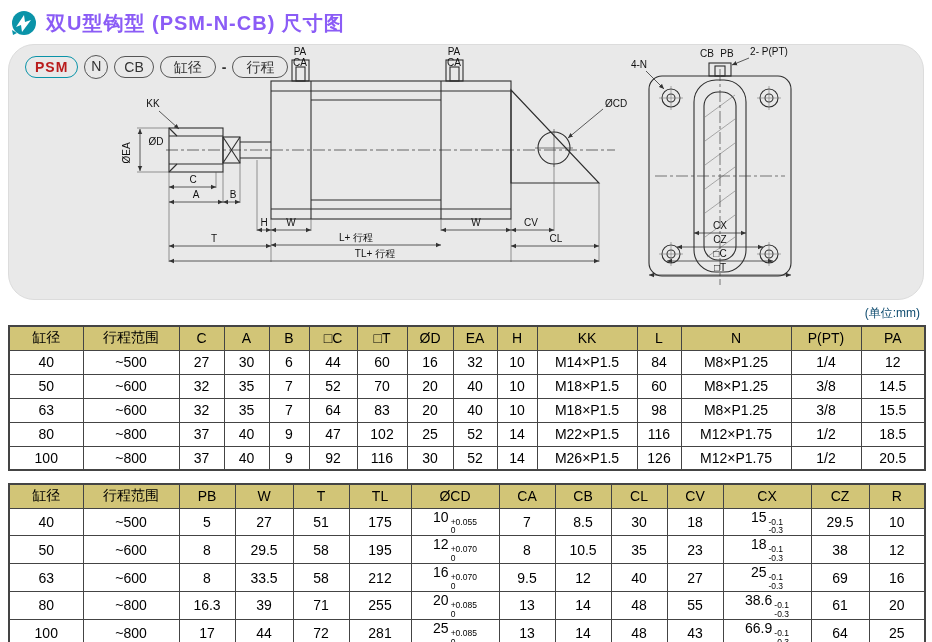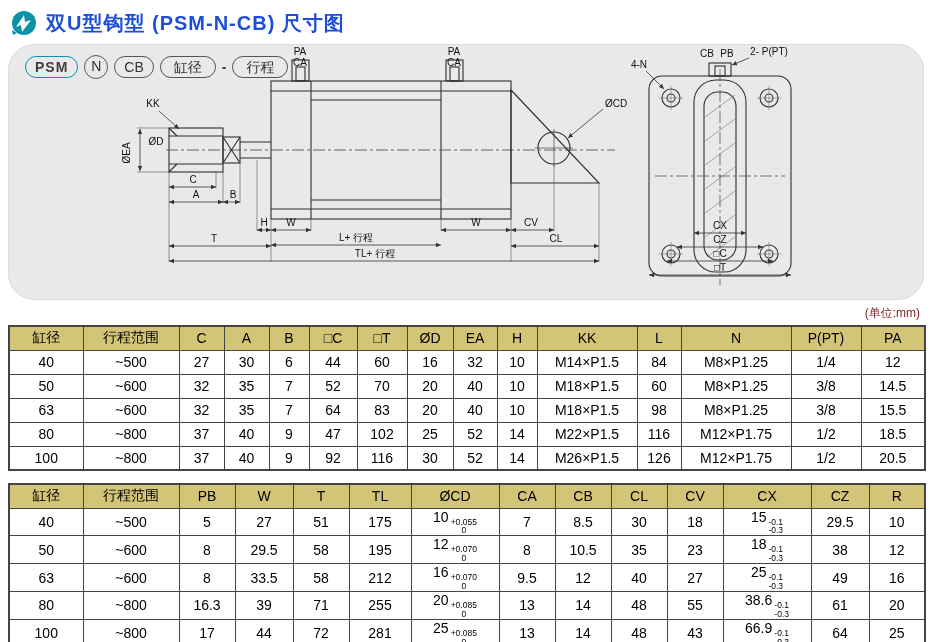--- a/index.html
+++ b/index.html
@@ -1,45 +1,45 @@
 <!DOCTYPE html>
 <html><head>
 <meta charset="utf-8">
 <style>
   * { box-sizing: border-box; margin: 0; padding: 0; }
   html,body { width: 932px; background: #fff; font-family: "Liberation Sans", sans-serif; }
   body { height: 642px; overflow: hidden; }
 
   .header { display: flex; align-items: center; gap: 9px; padding: 10px 8px 7px 10px; }
   .logo { width: 27px; height: 27px; display: inline-block; }
-  .title { font-size: 20px; color: #1d4ed8; font-weight: 600; letter-spacing: 1px; }
+  .title { font-size: 20px; color: #8b5cf6; font-weight: 600; letter-spacing: 1px; }
 
   .panel { position: relative; margin: 0 8px; height: 256px; background: #e9e9e9;
            border: 1px solid #dcdcdc; border-radius: 26px; overflow: hidden; }
   .drawing { position: absolute; left: 0; top: 0; }
 
   .model-code { position: absolute; left: 16px; top: 10px; display: flex; align-items: center;
                 gap: 6px; font-size: 14px; color: #333; z-index: 2; }
   .mc { border: 1.5px solid #555; border-radius: 12px; padding: 1px 9px; line-height: 18px; background: transparent; }
-  .mc-psm { border-color: #0a93a8; color: #404040; font-weight: bold; letter-spacing: 1px; }
+  .mc-psm { border-color: #0a93a8; color: #b91c1c; font-weight: bold; letter-spacing: 1px; }
   .mc-circle { width: 24px; height: 24px; border-radius: 50%; padding: 0; text-align: center; line-height: 21px; }
   .mc-pill { padding: 1px 13px; }
   .mc-dash { font-weight: bold; color: #333; }
 
-  .unit-note { text-align: right; font-size: 12px; color: #7f1d1d; padding: 5px 12px 3px 0; }
+  .unit-note { text-align: right; font-size: 12px; color: #0c4a6e; padding: 5px 12px 3px 0; }
 
   table { width: 916px; margin: 0 8px; border-collapse: collapse; table-layout: fixed;
           font-size: 14px; text-align: center; color: #000; border: 2px solid #444; }
   th, td { border: 1px solid #444; height: 24px; padding: 0 2px; font-weight: normal;
            overflow: hidden; white-space: nowrap; }
   thead th { background: #d2c577; }
   .t2 { margin-top: 12px; }
 
   .tol { display: inline-flex; flex-direction: column; font-size: 8.5px; line-height: 1.05;
-         vertical-align: -3px; margin-left: 2px; text-align: center; }
+         vertical-align: -3px; margin-left: 2px; text-align: left; }
 
   .tl text { font-size: 10px; fill: #111; text-anchor: middle; stroke: none;
              font-family: "Liberation Sans", sans-serif; }
 </style>
 </head>
 <body>
 
 <div class="page">
 
   <header class="header">
@@ -441,21 +441,21 @@
               <span>0</span>
             </span></td>
           <td>9.5</td>
           <td>12</td>
           <td>40</td>
           <td>27</td>
           <td><span>25</span><span class="tol">
               <span>-0.1</span>
               <span>-0.3</span>
             </span></td>
-          <td>49</td>
+          <td>69</td>
           <td>16</td>
         </tr>
         <tr>
           <td>80</td>
           <td>~800</td>
           <td>16.3</td>
           <td>39</td>
           <td>71</td>
           <td>255</td>
           <td><span>20</span><span class="tol">

